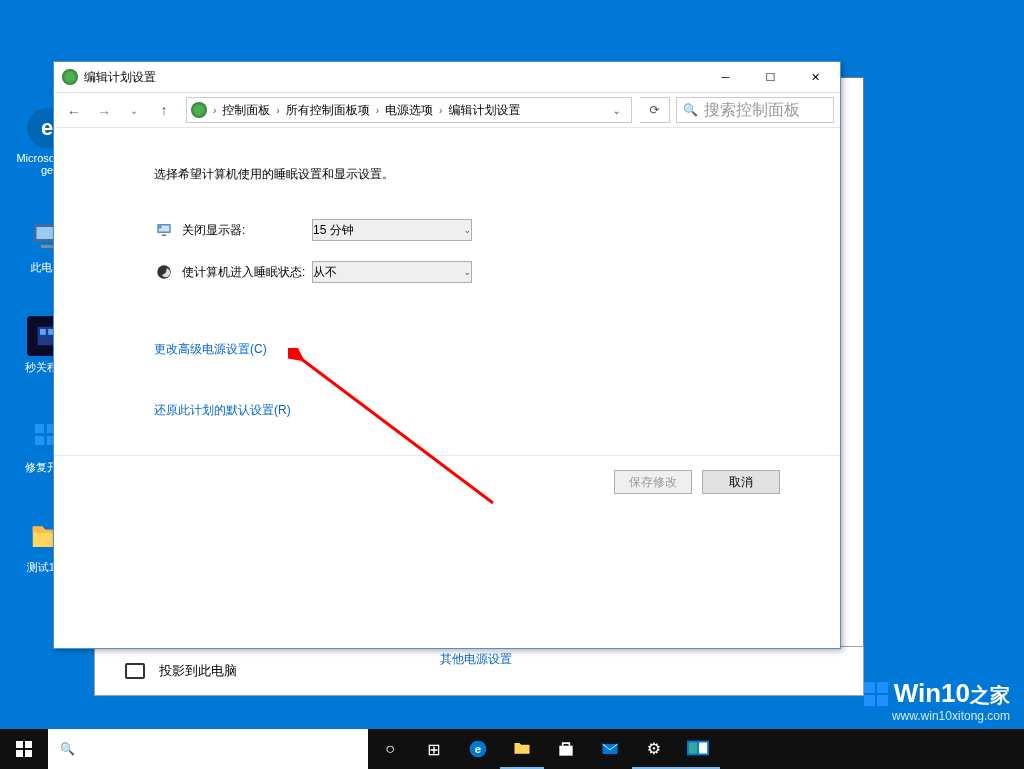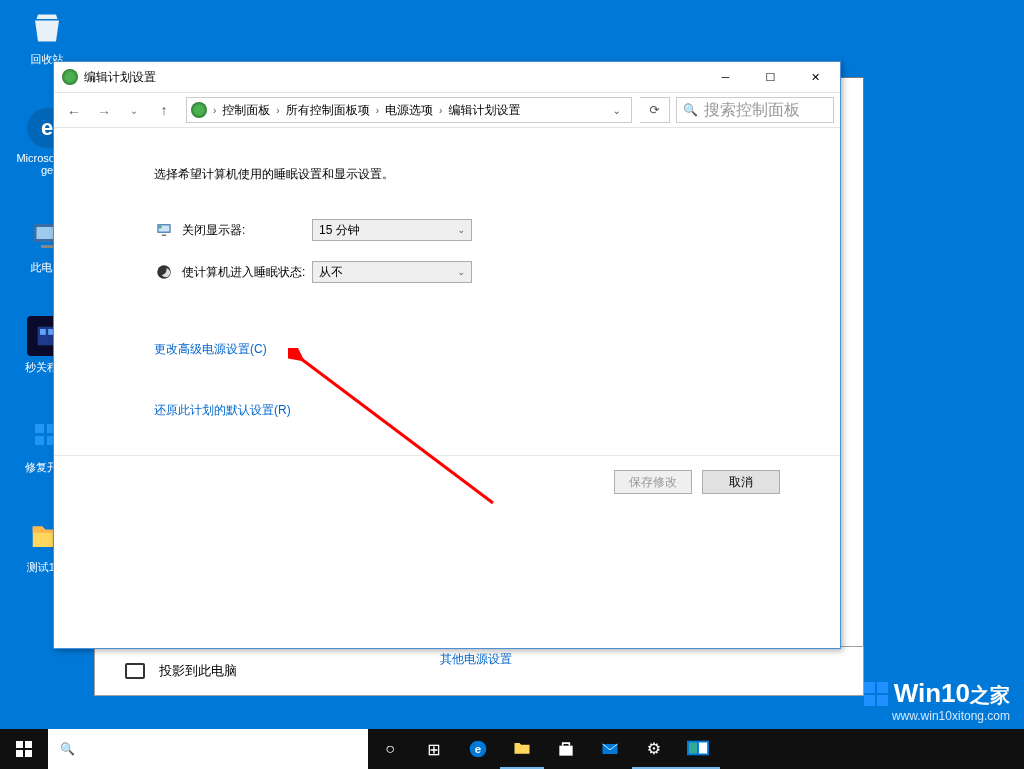--- a/index.html
+++ b/index.html
@@ -41,21 +41,21 @@
   .searchbox input { border:none; outline:none; width:100%; font-size:16px; color:#000;}
   .searchbox input::placeholder { color:#999; }
 
   .content { padding: 38px 0 0 100px; position:relative; height: calc(100% - 66px);}
   .page-heading { color:#0b6b36; font-size:16px; font-weight:normal; margin-bottom:10px;}
   .page-sub { color:#000; font-size:12px; margin-bottom:36px;}
 
   .setting-row { display:flex; align-items:center; margin-bottom:20px; }
   .setting-row .row-icon { width:20px; height:20px; margin-right:8px; display:flex; align-items:center; justify-content:center;}
   .setting-row .row-label { width:130px; color:#000;}
-  .select { width:160px; height:22px; border:1px solid #adadad; background:#efefef; display:flex; align-items:center; padding:0 6px; justify-content:space-between; font-size:12px;}
+  .select { width:160px; height:22px; border:1px solid #adadad; background:#efefef; display:flex; align-items:center; padding:0 0; justify-content:space-between; font-size:12px;}
   .select .sel-caret { font-size:9px; color:#555;}
 
   .link { color:#0066cc; cursor:pointer; margin:22px 0; display:inline-block; font-size:12px;}
   .links { margin-top:36px; }
 
   .hr { border-top:1px solid #e8e8e8; margin:14px 0 14px -100px; width: calc(100% + 100px);}
 
   .button-row { display:flex; gap:10px; justify-content:flex-end; padding-right:60px;align-items:center;}
   .btn { min-width:78px; height:24px; border:1px solid #adadad; background:#e1e1e1; display:flex; align-items:center; justify-content:center; font-size:12px; cursor:pointer;}
   .btn.disabled { color:#9a9a9a; background:#efefef; cursor:default;}
@@ -81,28 +81,20 @@
   .watermark .wm-logo { width:24px; height:24px; display:grid; grid-template-columns:1fr 1fr; grid-template-rows:1fr 1fr; gap:2px;}
   .watermark .wm-logo div { background:#1e90ff;}
   .watermark .wm-sub { font-size:12px; color:#d0e8ff;}
 
   svg.row-svg { width:18px; height:18px;}
 </style>
 </head>
 <body>
 
 <div class="desktop">
-  <div class="desktop-icon" style="left:14px; top:8px;">
-    <div class="ico">
-        <svg viewBox="0 0 24 24" width="36" height="36" fill="#e8f0f8">
-          <path d="M4 7h16l-2 14H6L4 7zm2-4h12l1 3H5l1-3z"></path>
-        </svg>
-      </div>
-    <div>回收站</div>
-  </div>
   <div class="desktop-icon" style="left:14px; top:108px;">
     <div class="ico ico-edge">e</div>
     <div style="word-break:break-all;">Microsoft Edge</div>
   </div>
   <div class="desktop-icon" style="left:14px; top:216px;">
     <div class="ico">
         <svg viewBox="0 0 24 24" width="36" height="36">
           <rect x="3" y="4" width="18" height="12" rx="1" fill="#3a6ea5"></rect>
           <rect x="5" y="6" width="14" height="8" fill="#9ecaed"></rect>
           <rect x="8" y="18" width="8" height="2" fill="#888"></rect>

